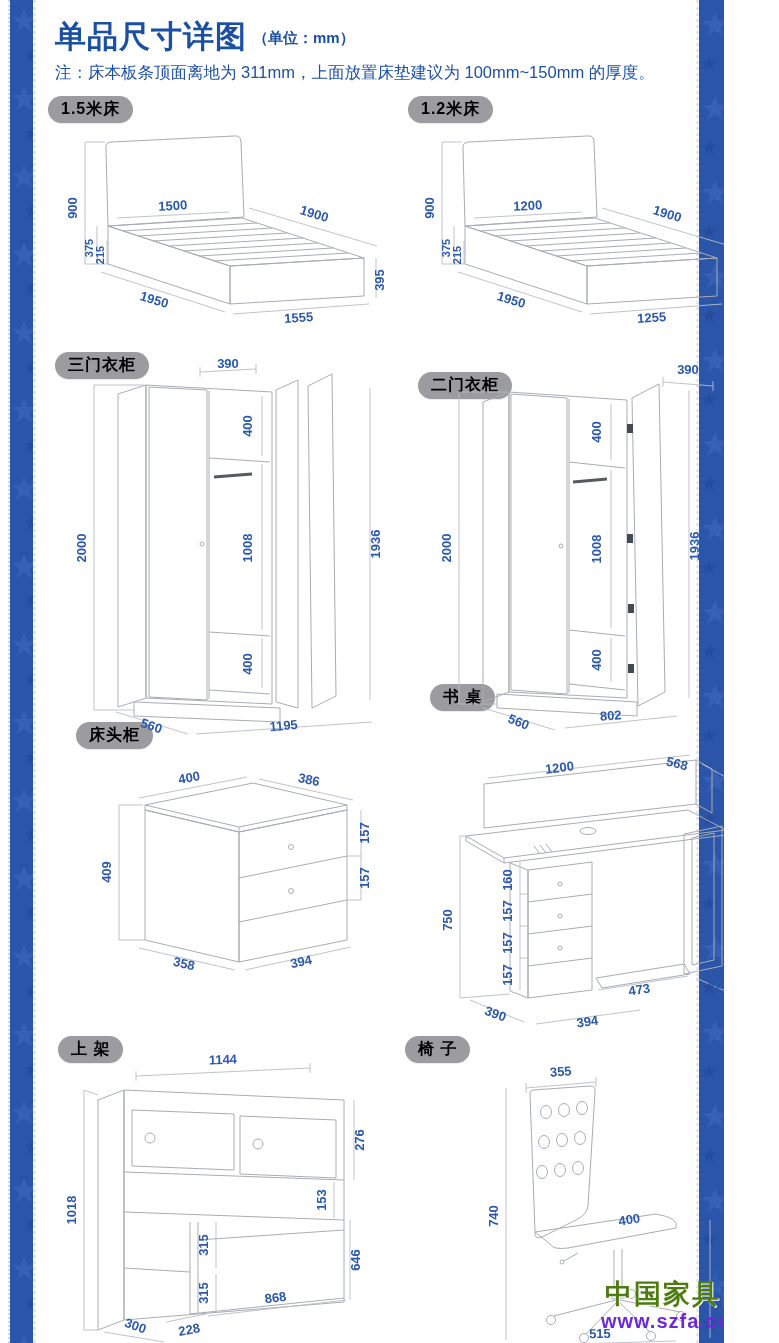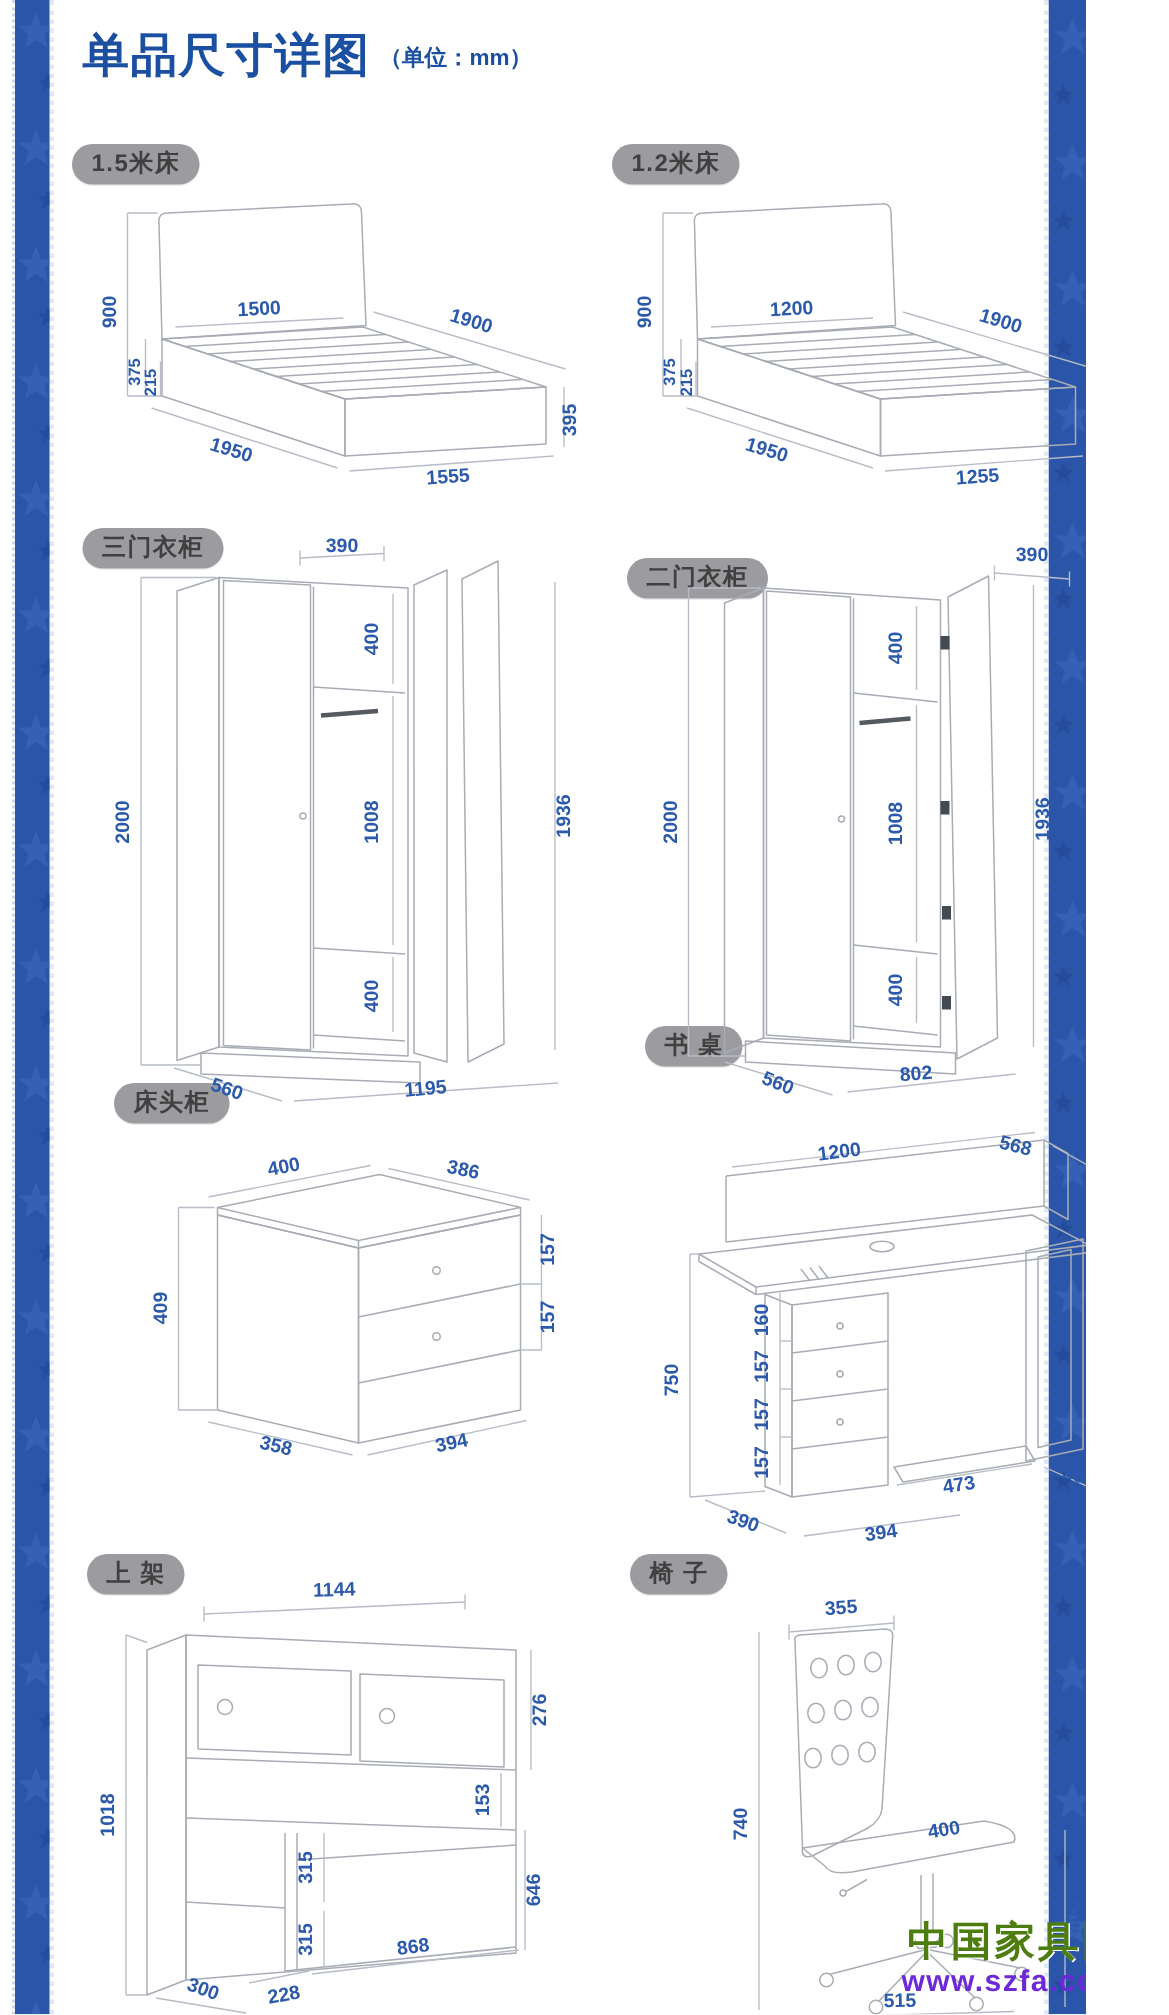--- a/index.html
+++ b/index.html
@@ -10,21 +10,21 @@
   
   .band { position:absolute; top:0; bottom:0; width:28px; }
   .band-left  { left:8px;  border-right:3px dotted #dfe8f6; border-left:2px dotted #ccd8ee; }
   .band-right { right:0;   border-left:3px dotted #dfe8f6; }
   .band svg { display:block; width:100%; height:100%; }
 
   .title { position:absolute; left:55px; top:16px; color:#1b4fa2; font-size:31px; font-weight:bold; letter-spacing:1px; white-space:nowrap; }
   .title .unit { font-size:15px; margin-left:6px; position:relative; top:-4px; letter-spacing:0; }
   .note { position:absolute; left:55px; top:62px; color:#1d51a6; font-size:16.5px; font-weight:500; white-space:nowrap; }
 
-  .badge { position:absolute; background:#9c9ca0; color:#404040; font-size:16px; font-weight:bold;
+  .badge { position:absolute; background:#9c9ca0; color:#000000; font-size:16px; font-weight:bold;
            padding:3px 13px; border-radius:15px; letter-spacing:1px; box-shadow:0 1px 0 rgba(0,0,0,.08); }
 
   .fig { position:absolute; }
   svg text { fill:#2b59ab; font-size:13px; font-weight:bold; text-anchor:middle;
              font-family:"Liberation Sans","DejaVu Sans",sans-serif; }
   svg text.sm { font-size:11px; }
   .ln  { stroke:#a8acb4; fill:none; stroke-width:1; stroke-linejoin:round; }
   .dln { stroke:#b7bcc6; fill:none; stroke-width:0.9; }
   .dark{ stroke:#555a60; fill:none; stroke-width:3; }
   .hin { fill:#444a52; stroke:none; }
@@ -59,29 +59,30 @@
       </pattern>
         </defs>
       <rect width="28" height="1343" fill="#2b55a8"></rect>
         <rect width="28" height="1343" fill="url(#starR)"></rect>
     </svg>
   </div>
 
   <h1 class="title">
     <span>单品尺寸详图</span><span class="unit">（单位：mm）</span>
   </h1>
+  <div class="note">注：床本板条顶面离地为 311mm，上面放置床垫建议为 100mm~150mm 的厚度。</div>
 
   <span class="badge" style="left:48px;top:96px">1.5米床</span>
   <span class="badge" style="left:408px;top:96px">1.2米床</span>
   <span class="badge" style="left:55px;top:352px">三门衣柜</span>
   <span class="badge" style="left:418px;top:372px">二门衣柜</span>
   <span class="badge" style="left:76px;top:722px">床头柜</span>
   <span class="badge" style="left:430px;top:684px">书 桌</span>
   <span class="badge" style="left:58px;top:1036px">上 架</span>
-  <span class="badge" style="left:420px;top:1036px">椅 子</span>
+  <span class="badge" style="left:405px;top:1036px">椅 子</span>
 
   <svg class="fig" style="left:45px;top:122px" width="345" height="218" viewBox="0 0 345 218">
     <g>
       <path class="ln" d="M61,27 Q60,20 67,20 L189,14 Q196,13 196,20 L199,95 L63,104 Z"></path>
       <polygon class="ln" points="63,104 197,96 319,136 185,144"></polygon>
       <line class="ln" x1="78" y1="109" x2="212" y2="101"></line>
         <line class="ln" x1="93" y1="114" x2="227" y2="106"></line>
       <line class="ln" x1="108" y1="119" x2="242" y2="111"></line>
         <line class="ln" x1="124" y1="124" x2="258" y2="116"></line>
       <line class="ln" x1="139" y1="129" x2="273" y2="121"></line>

